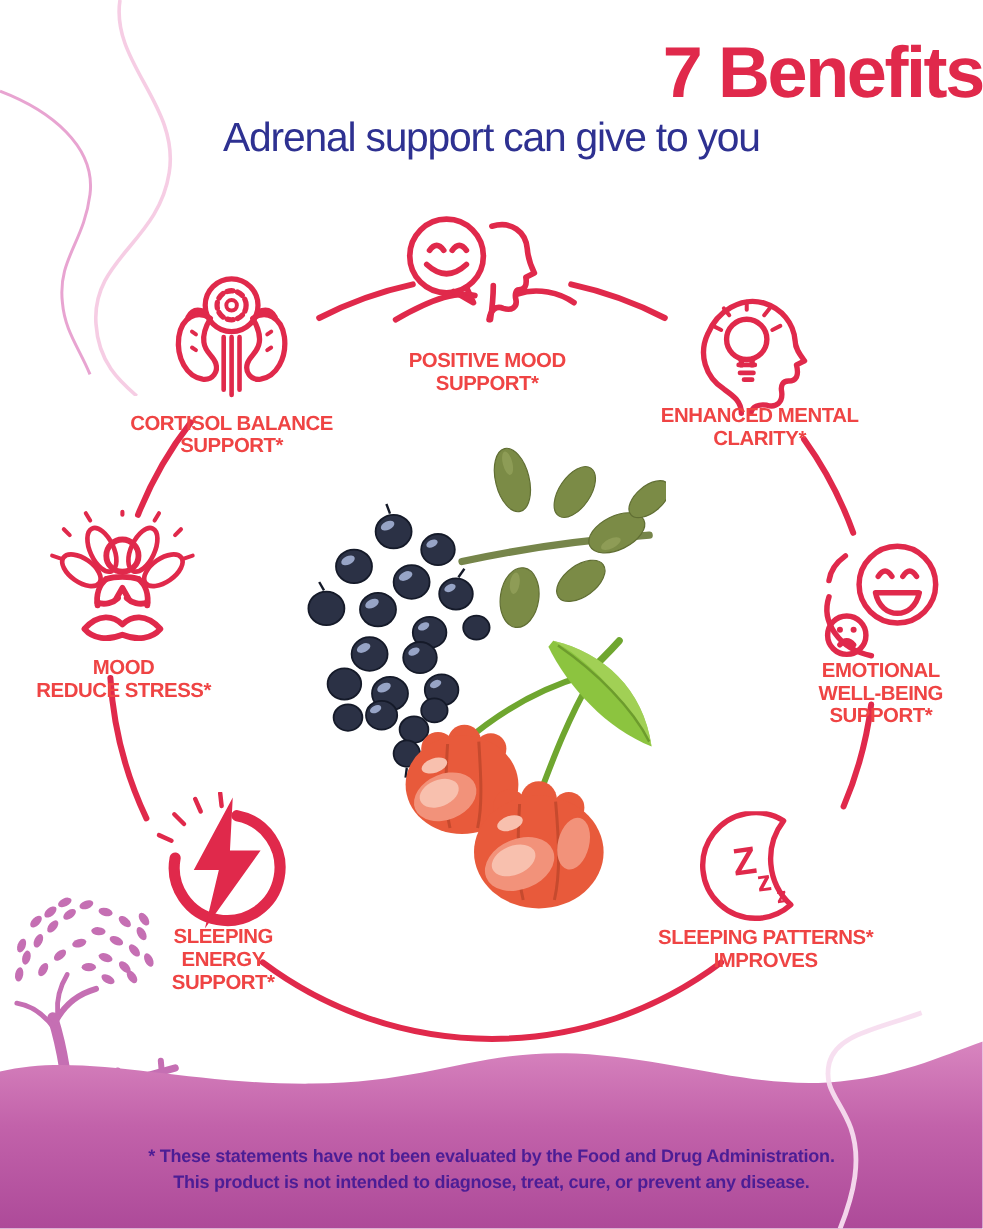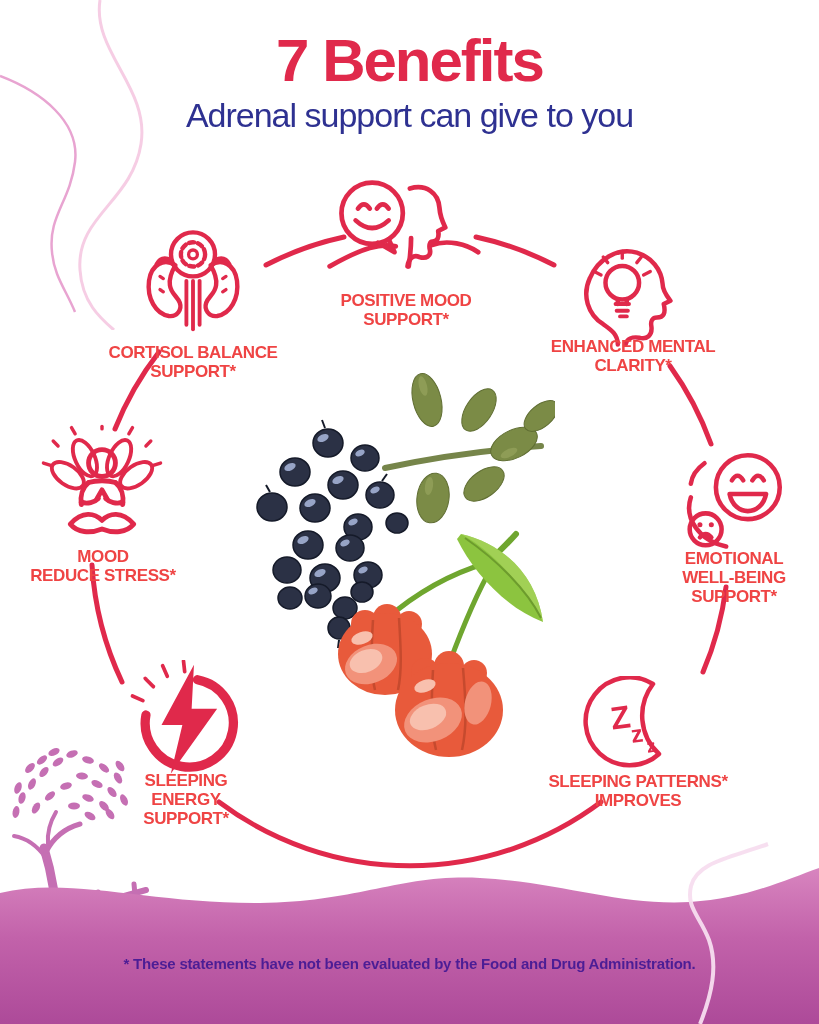--- a/index.html
+++ b/index.html
@@ -1,19 +1,19 @@
 <!DOCTYPE html>
 <html><head>
 <meta charset="utf-8">
 <style>
   html,body{margin:0;padding:0;}
   body{width:819px;height:1024px;position:relative;overflow:hidden;background:#ffffff;
        font-family:"Liberation Sans", sans-serif;}
   .abs{position:absolute;}
-  .title{top:26px;left:0;width:819px;text-align:center;font-size:60px;font-weight:bold;
+  .title{top:26px;left:0;width:819px;text-align:right;font-size:60px;font-weight:bold;
          letter-spacing:-2px;color:#e0294b;z-index:5;}
   .subtitle{top:96px;left:0;width:819px;text-align:center;font-size:34px;font-weight:normal;
             letter-spacing:-1px;color:#2e3191;z-index:5;}
   .benefit-label{position:absolute;transform:translateX(-50%);text-align:center;color:#ef4444;
             font-weight:bold;font-size:17px;line-height:19px;letter-spacing:-0.4px;
             white-space:nowrap;z-index:6;}
   .icon-box{position:absolute;z-index:5;}
   .icon-box svg{width:100%;height:100%;display:block;}
   .stroke{fill:none;stroke:#e0294b;stroke-linecap:round;stroke-linejoin:round;}
   .disclaimer{top:953px;left:0;width:819px;text-align:center;color:#4c1d95;font-weight:bold;
@@ -346,13 +346,14 @@
     <path d="M134,144 L138,188" stroke-width="5"></path>
     <path d="M88,166 L146,150" stroke-width="6"></path>
     <path d="M88,180 L146,164" stroke-width="6"></path>
   </g>
   <path d="M0,153 C70,136 150,164 260,163 C360,162 400,134 480,138 C560,142 620,166 690,162 C745,159 785,140 819,128 L819,284 L0,284 Z" fill="url(#wg)"></path>
   <path d="M768,104 C730,118 697,122 691,146 C686,168 700,176 709,200 C718,226 712,254 700,284" fill="none" stroke="#f7ddef" stroke-width="4" opacity="0.95"></path>
 </svg>
 
 <div class="abs disclaimer">
   <div>* These statements have not been evaluated by the Food and Drug Administration.</div>
+  <div>This product is not intended to diagnose, treat, cure, or prevent any disease.</div>
 </div>
 
 </body></html>

